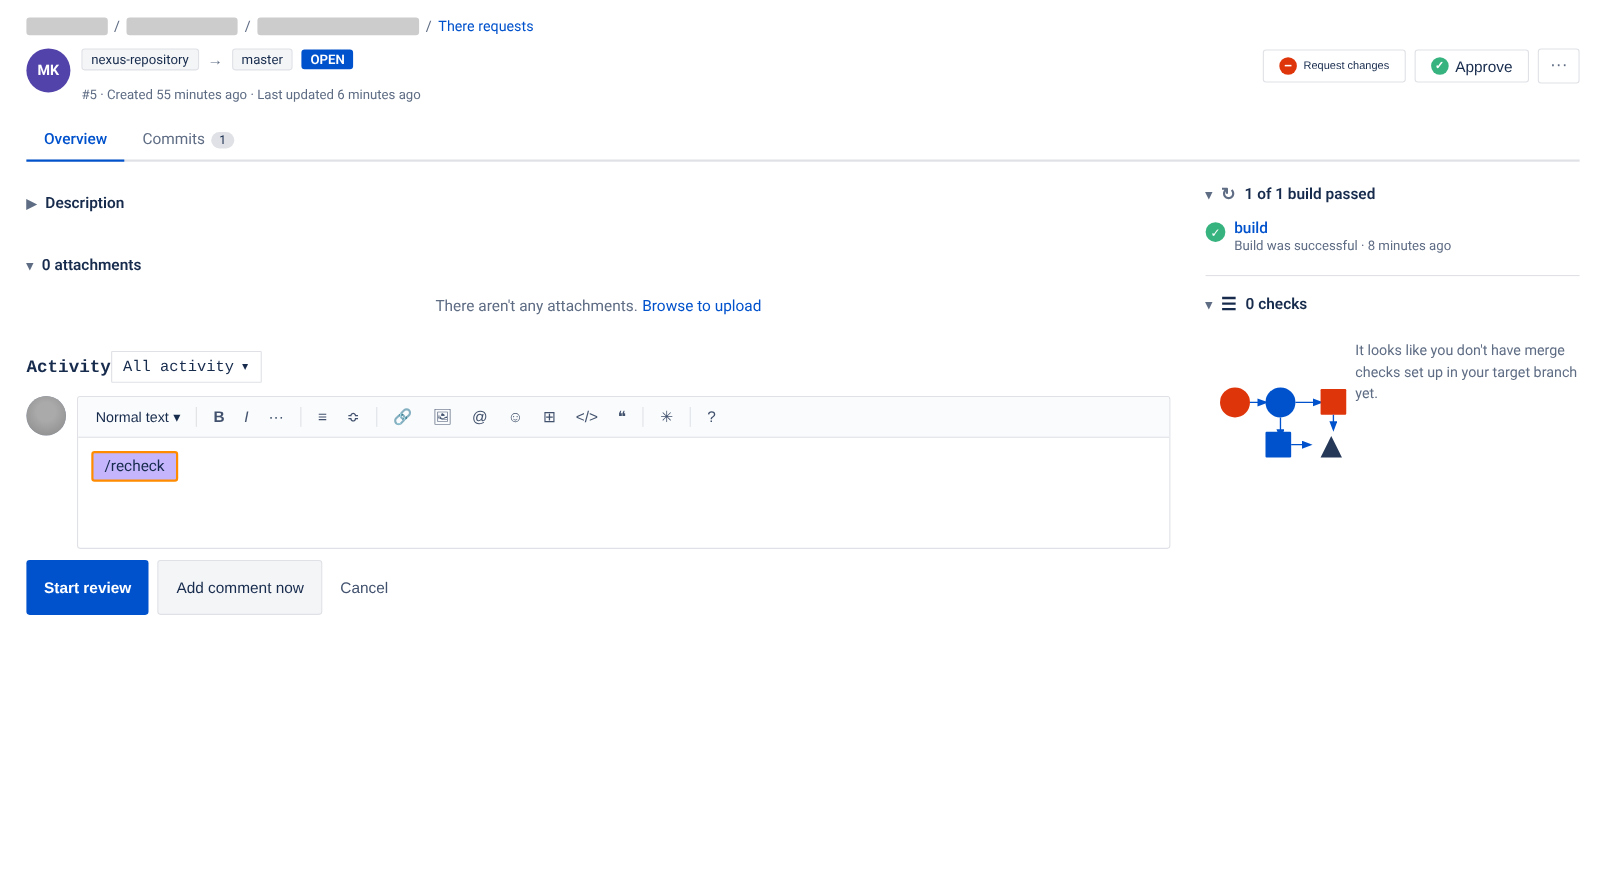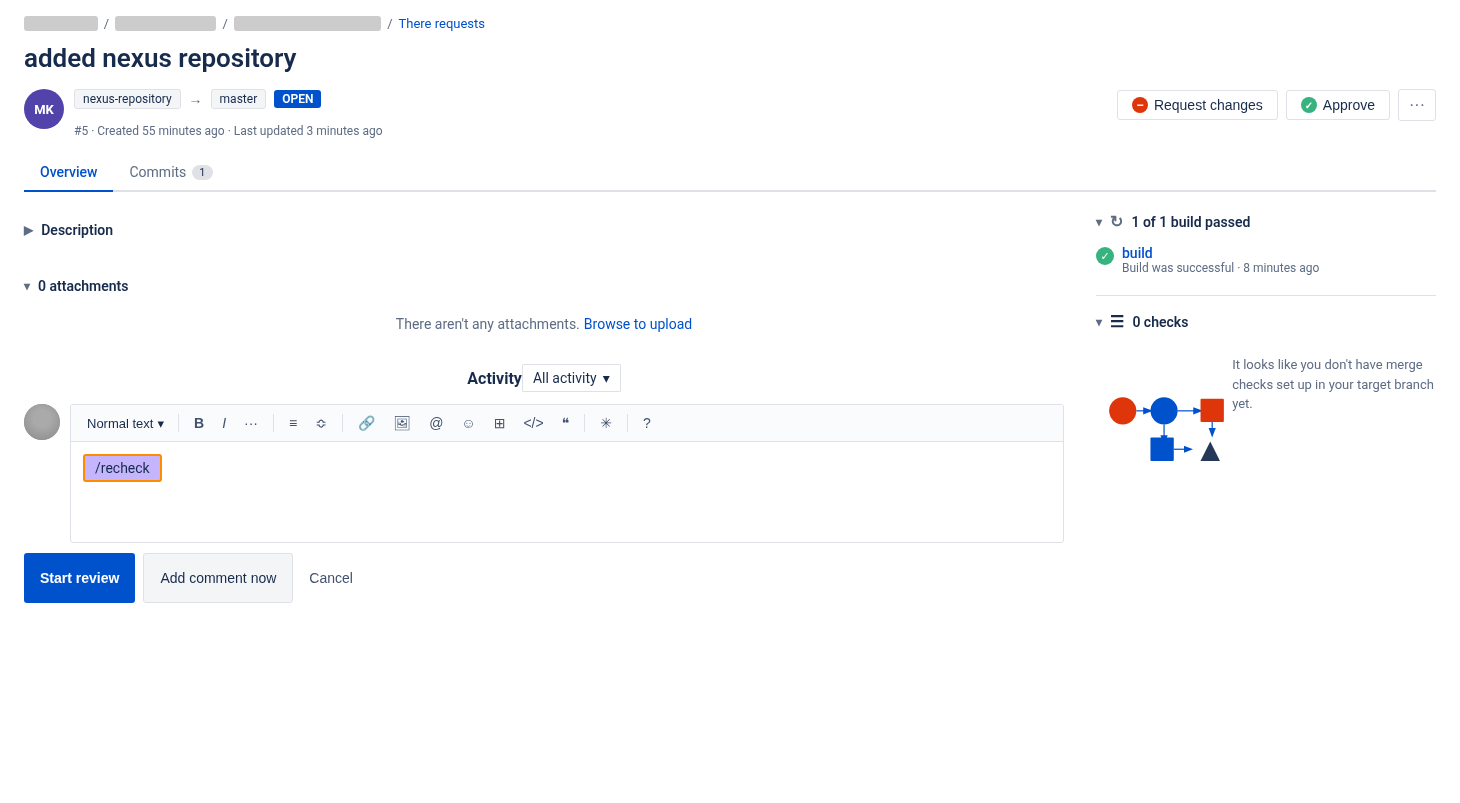--- a/index.html
+++ b/index.html
@@ -12,40 +12,40 @@
     .pr-meta { display: flex; align-items: flex-start; justify-content: space-between; margin-bottom: 16px; }
     .pr-meta-left { display: flex; align-items: flex-start; gap: 10px; }
     .avatar { width: 40px; height: 40px; border-radius: 50%; background: #5243aa; color: #fff; display: flex; align-items: center; justify-content: center; font-size: 13px; font-weight: 700; flex-shrink: 0; }
     .pr-info { display: flex; flex-direction: column; gap: 15px; }
     .pr-branch-row { display: flex; align-items: center; gap: 8px; }
     .branch-tag { background: #f4f5f7; border: 1px solid #dfe1e6; border-radius: 3px; padding: 2px 8px; font-size: 12px; color: #172b4d; }
     .arrow { color: #5e6c84; font-size: 14px; }
     .open-badge { background: #0052cc; color: #ffffff; border-radius: 3px; padding: 2px 8px; font-size: 12px; font-weight: 600; }
     .pr-subtitle { font-size: 12px; color: #5e6c84; }
     .pr-actions { display: flex; align-items: center; gap: 8px; }
-    .btn-request { display: flex; align-items: center; gap: 6px; border: 1px solid #dfe1e6; border-radius: 3px; padding: 6px 14px; background: #fff; cursor: pointer; font-size: 14px; color: #172b4d; font-weight: 500; }
+    .btn-request { display: flex; align-items: center; gap: 6px; border: 1px solid #dfe1e6; border-radius: 3px; padding: 6px 14px; background: #fff; cursor: pointer; font-size: 10px; color: #172b4d; font-weight: 500; }
     .btn-approve { display: flex; align-items: center; gap: 6px; border: 1px solid #dfe1e6; border-radius: 3px; padding: 6px 14px; background: #fff; cursor: pointer; font-size: 14px; color: #172b4d; font-weight: 500; }
     .btn-more { border: 1px solid #dfe1e6; border-radius: 3px; padding: 6px 10px; background: #fff; cursor: pointer; font-size: 16px; color: #5e6c84; }
     .red-circle { width: 16px; height: 16px; background: #de350b; border-radius: 50%; display: inline-flex; align-items: center; justify-content: center; }
     .red-circle::after { content: '−'; color: #fff; font-size: 12px; font-weight: 700; line-height: 1; }
     .green-circle { width: 16px; height: 16px; background: #36b37e; border-radius: 50%; display: inline-flex; align-items: center; justify-content: center; }
     .green-circle::after { content: '✓'; color: #fff; font-size: 10px; font-weight: 700; }
     .tabs { display: flex; gap: 0; border-bottom: 2px solid #dfe1e6; margin-bottom: 20px; }
     .tab { padding: 10px 16px; font-size: 14px; color: #5e6c84; cursor: pointer; border-bottom: 2px solid transparent; margin-bottom: -2px; text-decoration: none; display: flex; align-items: center; gap: 6px; }
     .tab.active { color: #0052cc; border-bottom-color: #0052cc; font-weight: 500; }
     .tab-badge { background: #dfe1e6; color: #172b4d; border-radius: 10px; padding: 1px 7px; font-size: 11px; }
     .main-content { display: flex; gap: 32px; }
     .left-panel { flex: 1; min-width: 0; }
     .right-panel { width: 340px; flex-shrink: 0; }
     .section { margin-bottom: 20px; }
     .section-header { display: flex; align-items: center; gap: 8px; padding: 10px 0; cursor: pointer; font-size: 14px; font-weight: 600; color: #172b4d; }
     .chevron { font-size: 12px; color: #5e6c84; }
     .attachments-empty { color: #5e6c84; font-size: 14px; display: flex; gap: 4px; justify-content: center; padding: 12px 0; }
     .browse-link { color: #0052cc; cursor: pointer; }
-    .activity-header { display: flex; align-items: center; justify-content: center; margin-bottom: 12px; }
+    .activity-header { display: flex; align-items: center; justify-content: flex-start; margin-bottom: 12px; font-family: Liberation Mono, monospace; }
     .activity-title { font-size: 16px; font-weight: 700; color: #172b4d; }
     .activity-filter { display: flex; align-items: center; gap: 6px; border: 1px solid #dfe1e6; border-radius: 1px; padding: 5px 10px; cursor: pointer; font-size: 14px; background: #fff; }
     .comment-area { display: flex; gap: 10px; align-items: flex-start; }
     .comment-avatar { width: 36px; height: 36px; border-radius: 50%; background: #8993a4; flex-shrink: 0; overflow: hidden; display: flex; align-items: center; justify-content: center; }
     .editor-box { flex: 1; border: 1px solid #dfe1e6; border-radius: 3px; overflow: hidden; }
     .editor-toolbar { display: flex; align-items: center; gap: 8px; padding: 8px 12px; border-bottom: 1px solid #dfe1e6; background: #fafbfc; flex-wrap: wrap; }
     .toolbar-select { display: flex; align-items: center; gap: 4px; border: none; background: none; cursor: pointer; font-size: 13px; color: #172b4d; padding: 2px 4px; }
     .toolbar-divider { width: 1px; height: 18px; background: #dfe1e6; margin: 0 2px; }
     .toolbar-btn { background: none; border: none; cursor: pointer; font-size: 14px; color: #42526e; padding: 2px 5px; font-weight: 700; }
     .toolbar-btn-icon { background: none; border: none; cursor: pointer; font-size: 14px; color: #42526e; padding: 2px 5px; }
@@ -77,38 +77,37 @@
   <div class="breadcrumb">
     <span class="blurred">████████</span>
     <span>/</span>
     <span class="blurred">███████████</span>
     <span>/</span>
     <span class="blurred">████████████████</span>
     <span>/</span>
     <span style="color:#0052cc;cursor:pointer;">There requests</span>
   </div>
 
-  <h1 class="page-title">added nexus repository</h1>
 
   <div class="pr-meta">
     <div class="pr-meta-left">
       <div class="avatar">MK</div>
       <div class="pr-info">
         <div class="pr-branch-row">
           <span class="branch-tag">nexus-repository</span>
           <span class="arrow">→</span>
           <span class="branch-tag">master</span>
           <span class="open-badge">OPEN</span>
         </div>
         <div class="pr-subtitle">
           <span>#5</span>
           <span> · </span>
           <span>Created 55 minutes ago</span>
           <span> · </span>
-          <span>Last updated 3 minutes ago</span>
+          <span>Last updated 6 minutes ago</span>
         </div>
       </div>
     </div>
     <div class="pr-actions">
       <button class="btn-request">
         <span class="red-circle"></span>
         <span>Request changes</span>
       </button>
       <button class="btn-approve">
         <span class="green-circle"></span>

